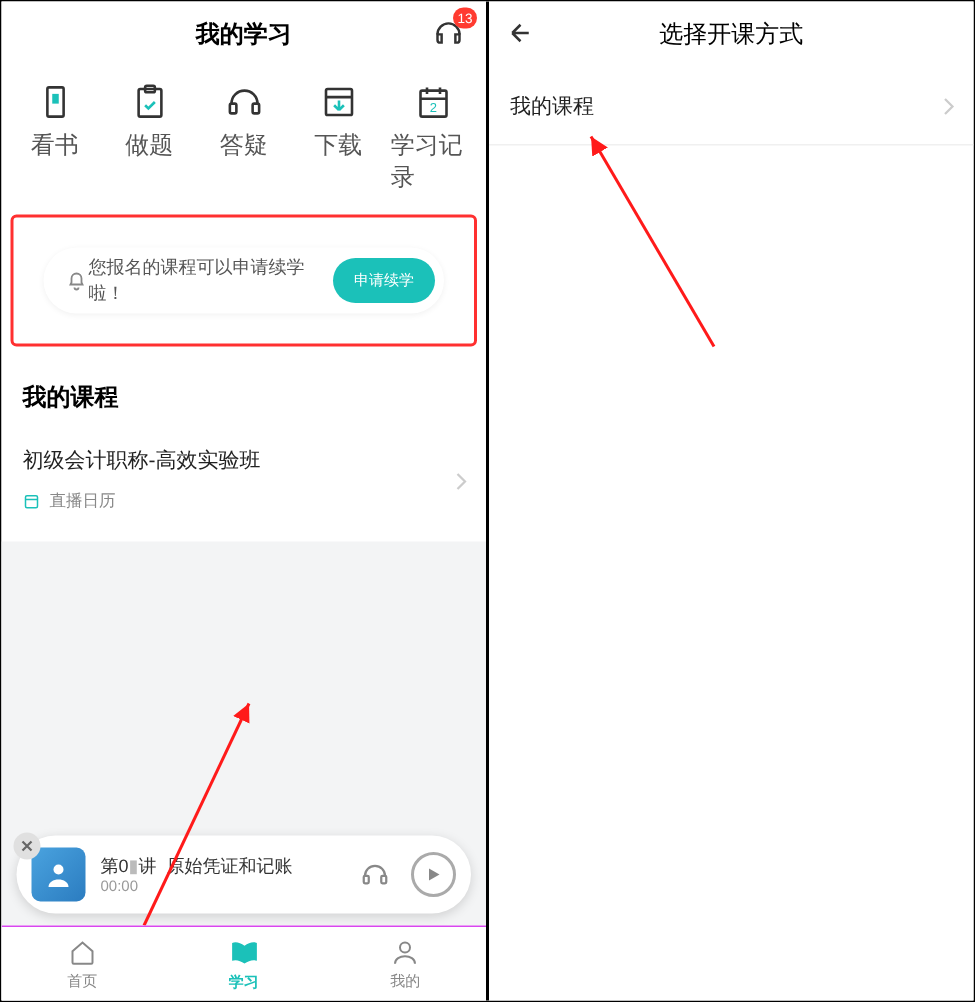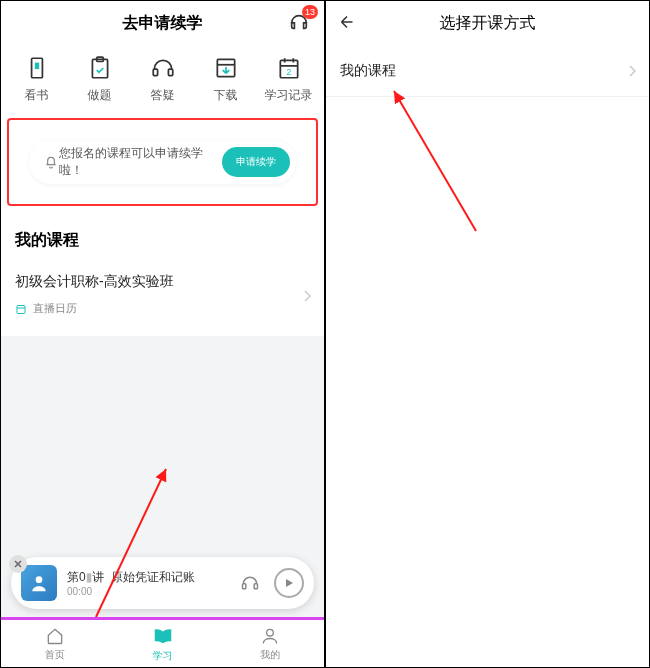--- a/index.html
+++ b/index.html
@@ -11,21 +11,21 @@
 
   
   .l-header { height: 44px; display: flex; align-items: center; justify-content: center; position: relative; }
   .l-title { font-size: 16px; font-weight: 600; color: #000; }
   .l-bell { position: absolute; right: 14px; top: 10px; }
   .badge { position: absolute; top: -6px; right: -8px; background: #ff3b30; color: #fff; font-size: 9px; line-height: 12px; min-width: 14px; height: 14px; border-radius: 7px; text-align: center; padding: 1px 3px; }
 
   
   .l-nav { display: flex; justify-content: space-around; padding: 10px 4px 14px; }
   .nav-item { display: flex; flex-direction: column; align-items: center; gap: 6px; width: 56px; cursor: pointer; }
-  .nav-label { font-size: 12px; color: #555; }
+  .nav-label { font-size: 16px; color: #555; }
 
   
   .banner-wrap { padding: 0 6px; }
   .banner-hi { border: 2px solid #ff3030; border-radius: 4px; padding: 20px; }
   .banner { background: #fff; border-radius: 24px; box-shadow: 0 1px 4px rgba(0,0,0,.06); height: 44px; display: flex; align-items: center; padding: 0 6px 0 14px; }
   .banner-text { font-size: 12px; color: #555; flex: 1; }
   .banner-btn { background: #1bc1b9; color: #fff; font-size: 10px; border: none; border-radius: 16px; height: 30px; padding: 0 14px; cursor: pointer; }
 
   
   .sec-title { font-size: 16px; font-weight: 600; color: #000; padding: 24px 14px 12px; }
@@ -40,23 +40,23 @@
   .player { position: absolute; left: 10px; right: 10px; bottom: 58px; background: #fff; border-radius: 28px; box-shadow: 0 2px 8px rgba(0,0,0,.15); height: 52px; display: flex; align-items: center; padding: 0 10px; gap: 10px; }
   .thumb { width: 36px; height: 36px; border-radius: 6px; background: linear-gradient(135deg,#4aa3df,#2b7cc0); display: flex; align-items: center; justify-content: center; }
   .p-meta { flex: 1; min-width: 0; }
   .p-title { font-size: 12px; color: #333; white-space: nowrap; overflow: hidden; text-overflow: ellipsis; }
   .p-time { font-size: 10px; color: #999; }
   .p-icon { width: 28px; height: 28px; display: flex; align-items: center; justify-content: center; color: #888; cursor: pointer; }
   .p-play { width: 30px; height: 30px; border: 2px solid #aaa; border-radius: 50%; display: flex; align-items: center; justify-content: center; cursor: pointer; }
   .p-close { position: absolute; left: -2px; top: -2px; width: 18px; height: 18px; border-radius: 50%; background: #e0e0e0; color: #666; font-size: 12px; display: flex; align-items: center; justify-content: center; cursor: pointer; }
 
   
-  .tabbar { position: absolute; left: 0; right: 0; bottom: 0; height: 50px; border-top: 3px solid #d946ef; background: #fff; display: flex; }
+  .tabbar { position: absolute; left: 0; right: 0; bottom: 0; height: 50px; border-top: 1px solid #d946ef; background: #fff; display: flex; }
   .tab { flex: 1; display: flex; flex-direction: column; align-items: center; justify-content: center; gap: 2px; cursor: pointer; color: #888; }
-  .tab.active { color: #1bc1b9; }
+  .tab.active { color: #1bc1b9; font-weight: bold; }
   .tab-label { font-size: 10px; }
 
   
   .r-header { height: 44px; display: flex; align-items: center; justify-content: center; position: relative; }
   .r-back { position: absolute; left: 10px; top: 10px; cursor: pointer; }
   .r-title { font-size: 16px; font-weight: 500; color: #000; }
   .r-row { height: 52px; border-bottom: 1px solid #f0f0f0; display: flex; align-items: center; padding: 0 14px; cursor: pointer; position: relative; }
   .r-row-text { font-size: 14px; color: #222; }
   .r-chev { position: absolute; right: 12px; }
 
@@ -66,21 +66,21 @@
   svg { display: block; }
 </style>
 </head>
 <body>
 
 <div class="wrap">
 
   <div class="pane pane-left">
 
     <div class="l-header">
-      <div class="l-title">去申请续学</div>
+      <div class="l-title">我的学习</div>
       <div class="l-bell">
         <svg width="22" height="22" viewBox="0 0 24 24" fill="none" stroke="#333" stroke-width="1.8">
             <path d="M4 13a8 8 0 0 1 16 0"></path>
             <path d="M4 13v4a2 2 0 0 0 2 2h1v-6H4zM20 13v4a2 2 0 0 1-2 2h-1v-6h3z"></path>
           </svg>
         <span class="badge">13</span>
       </div>
     </div>
 
     <div class="l-nav">

